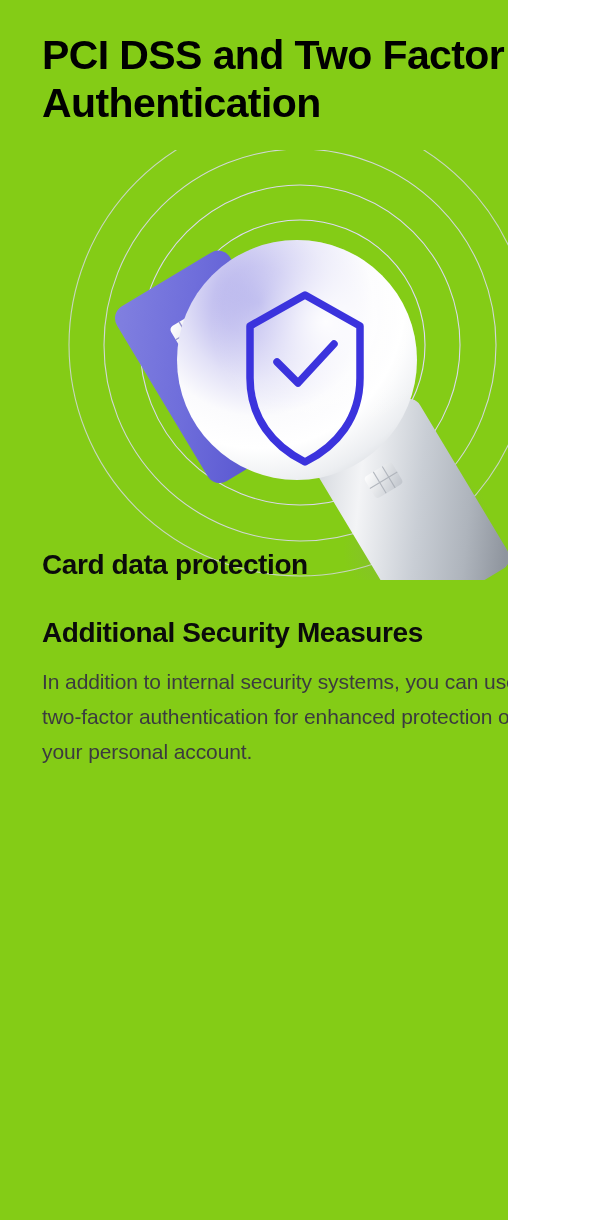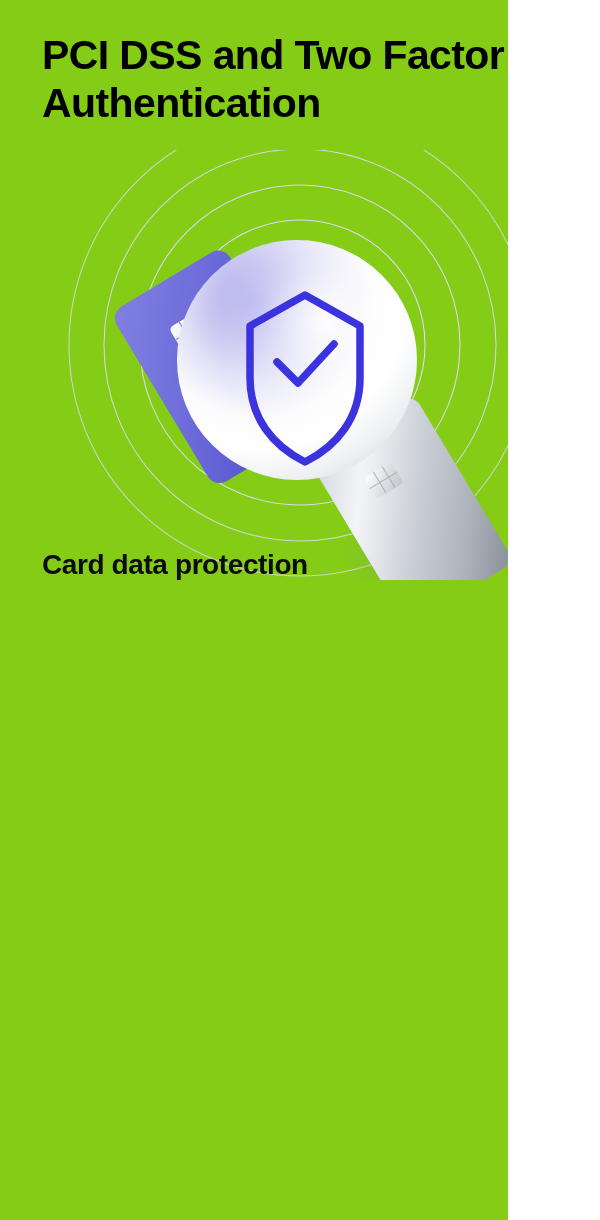--- a/index.html
+++ b/index.html
@@ -171,15 +171,19 @@
 
   <div class="sections">
 
     <div class="section sec-gap-1">
       <div class="section-title">Card data protection</div>
     </div>
 
     <div class="section sec-gap-2">
     </div>
 
+    <div class="section">
+      <div class="section-title">Additional Security Measures</div>
+      <div class="section-body">In addition to internal security systems, you can use two-factor authentication for enhanced protection of your personal account.</div>
+    </div>
 
   </div>
 </div>
 
 </body></html>

